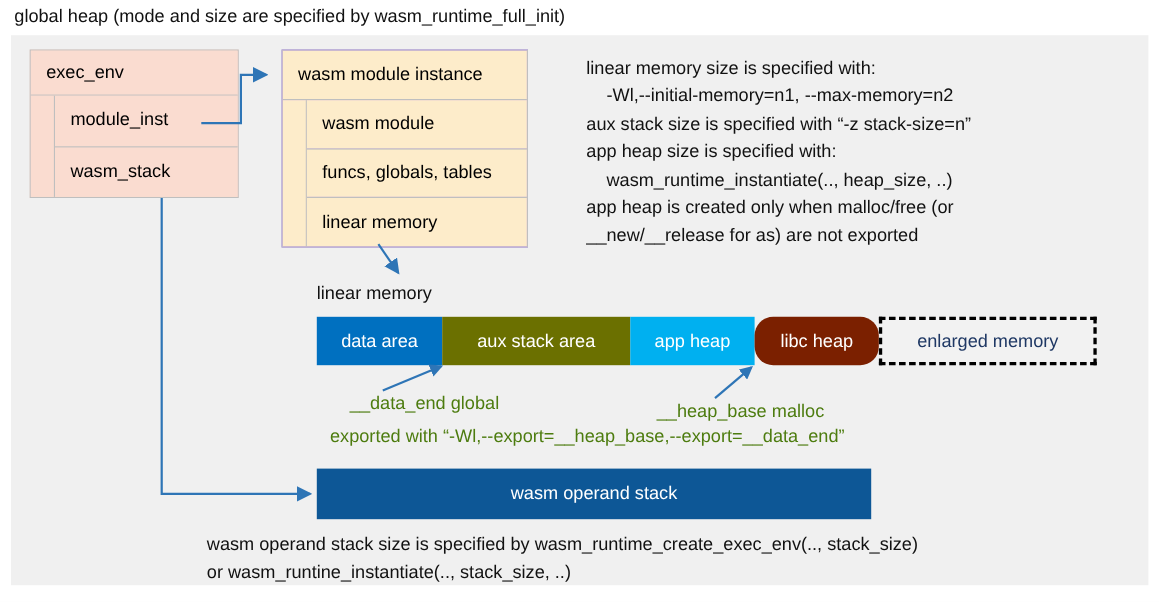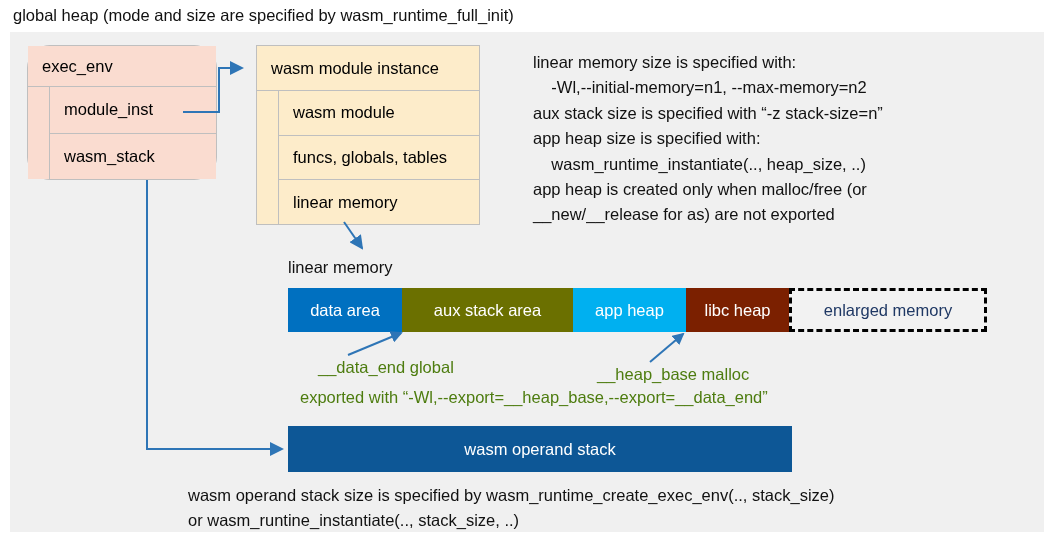--- a/index.html
+++ b/index.html
@@ -78,21 +78,21 @@
     align-items: center;
     padding-left: 14px;
     font-size: 16.5px;
     flex: 1 1 0;
   }
   .struct-row + .struct-row {
     border-top: 1px solid #bfbfbf;
   }
 
   
-  .exec-env { background: #fadcd0; left: 27px; top: 45px; width: 190px; height: 135px; border-radius: 23px; }
+  .exec-env { background: #fadcd0; left: 27px; top: 45px; width: 190px; height: 135px; }
   .exec-env .struct-head { background: #fadcd0; }
   .exec-env .struct-gutter { background: #fadcd0; }
   .exec-env .struct-row { background: #fadcd0; }
 
   
   .wmi { background: #8b5cf6; left: 256px; top: 45px; width: 224px; height: 180px; }
   .wmi .struct-head { background: #fdecca; }
   .wmi .struct-gutter { background: #fdecca; }
   .wmi .struct-row { background: #fdecca; }
   .wmi .struct-body { height: calc(100% - 45px); }
@@ -131,21 +131,21 @@
     align-items: center;
     justify-content: center;
     color: #ffffff;
     font-size: 16.5px;
     box-sizing: border-box;
     white-space: nowrap;
   }
   .mem-seg.data-area   { width: 114px; }
   .mem-seg.aux-stack   { width: 171px; }
   .mem-seg.app-heap    { width: 113px; }
-  .mem-seg.libc-heap   { width: 103px; }
+  .mem-seg.libc-heap   { width: 113px; border-radius: 17px; }
   .mem-seg.enlarged {
     width: 198px;
     background: #f2f2f2;
     color: #1f3864;
     border: 3px dashed #000000;
   }
 
   
   .ann {
     position: absolute;

